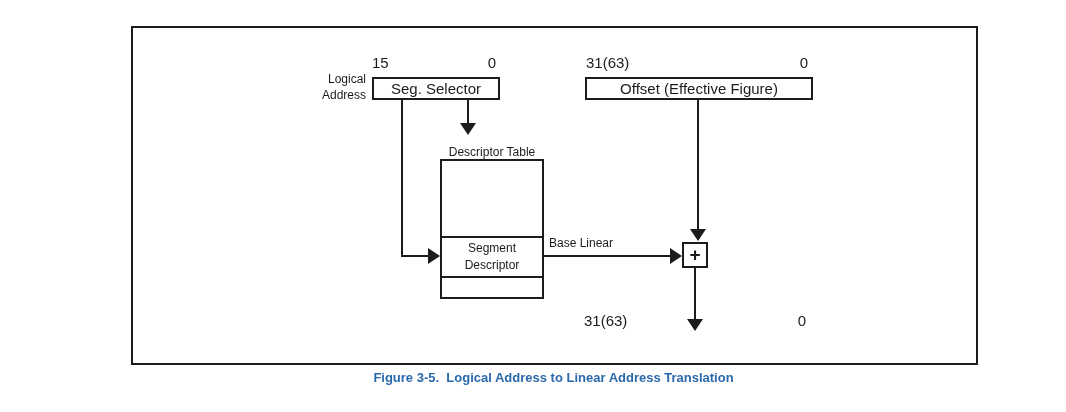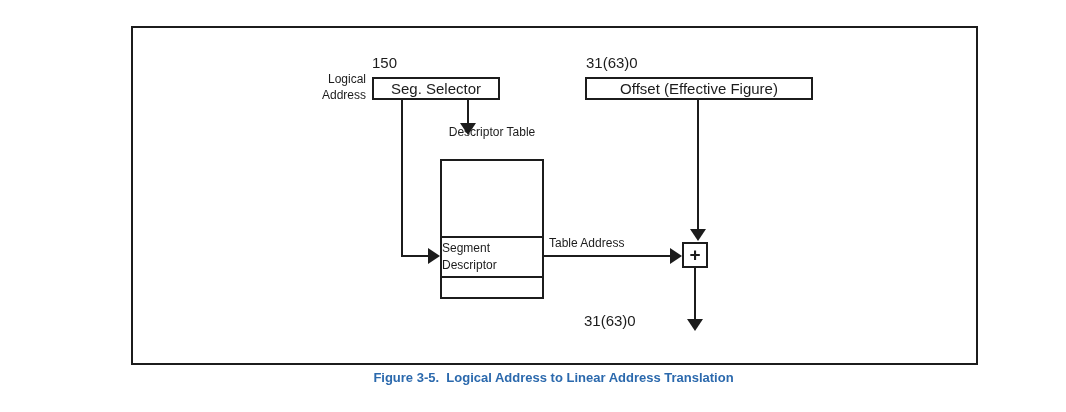--- a/index.html
+++ b/index.html
@@ -29,20 +29,21 @@
   
   .dbox {
     border: 2px solid #1c1c1c;
     background: #ffffff;
     text-align: center;
     font-size: 15px;
   }
 
   .bits-row {
     display: flex;
+    justify-content: space-between;
     font-size: 15px;
     line-height: 16px;
   }
 
   .lbl { font-size: 12px; line-height: 16px; }
 
   .hline, .vline { background: #1c1c1c; }
 
   .arrow-down {
     width: 0; height: 0;
@@ -83,28 +84,28 @@
     width: 226px; height: 17px;
     line-height: 17px;
   }
 
   .logical-label {
     left: 290px; top: 71px;
     width: 76px;
     text-align: right;
   }
   .descriptor-title {
-    left: 420px; top: 124px;
+    left: 420px; top: 144px;
     width: 144px;
     text-align: center;
   }
   .segment-descriptor-label {
     left: 442px; top: 240px;
     width: 100px;
-    text-align: left;
+    text-align: center;
     line-height: 17px;
   }
   .base-address-label {
     left: 549px; top: 235px;
     width: 118px;
   }
 
   .caption {
     left: 131px; top: 370px;
     width: 845px;
@@ -146,21 +147,21 @@
   <div class="abs dbox descriptor-table-box"></div>
   <div class="abs hline" style="left:442px; top:236px; width:100px; height:2px;"></div>
   <div class="abs hline" style="left:442px; top:276px; width:100px; height:2px;"></div>
 
   <div class="abs segment-descriptor-label lbl">Segment Descriptor</div>
 
   <div class="abs vline" style="left:401px; top:100px; width:2px; height:157px;"></div>
   <div class="abs hline" style="left:401px; top:255px; width:28px; height:2px;"></div>
   <div class="abs arrow-right" style="left:428px; top:248px;"></div>
 
-  <div class="abs base-address-label lbl">Table Address</div>
+  <div class="abs base-address-label lbl">Base Linear</div>
 
   <div class="abs hline" style="left:544px; top:255px; width:127px; height:2px;"></div>
   <div class="abs arrow-right" style="left:670px; top:248px;"></div>
 
   <div class="abs vline" style="left:697px; top:100px; width:2px; height:129px;"></div>
   <div class="abs arrow-down" style="left:690px; top:229px;"></div>
 
   <div class="abs dbox adder-box">+</div>
 
   <div class="abs vline" style="left:694px; top:268px; width:2px; height:52px;"></div>

